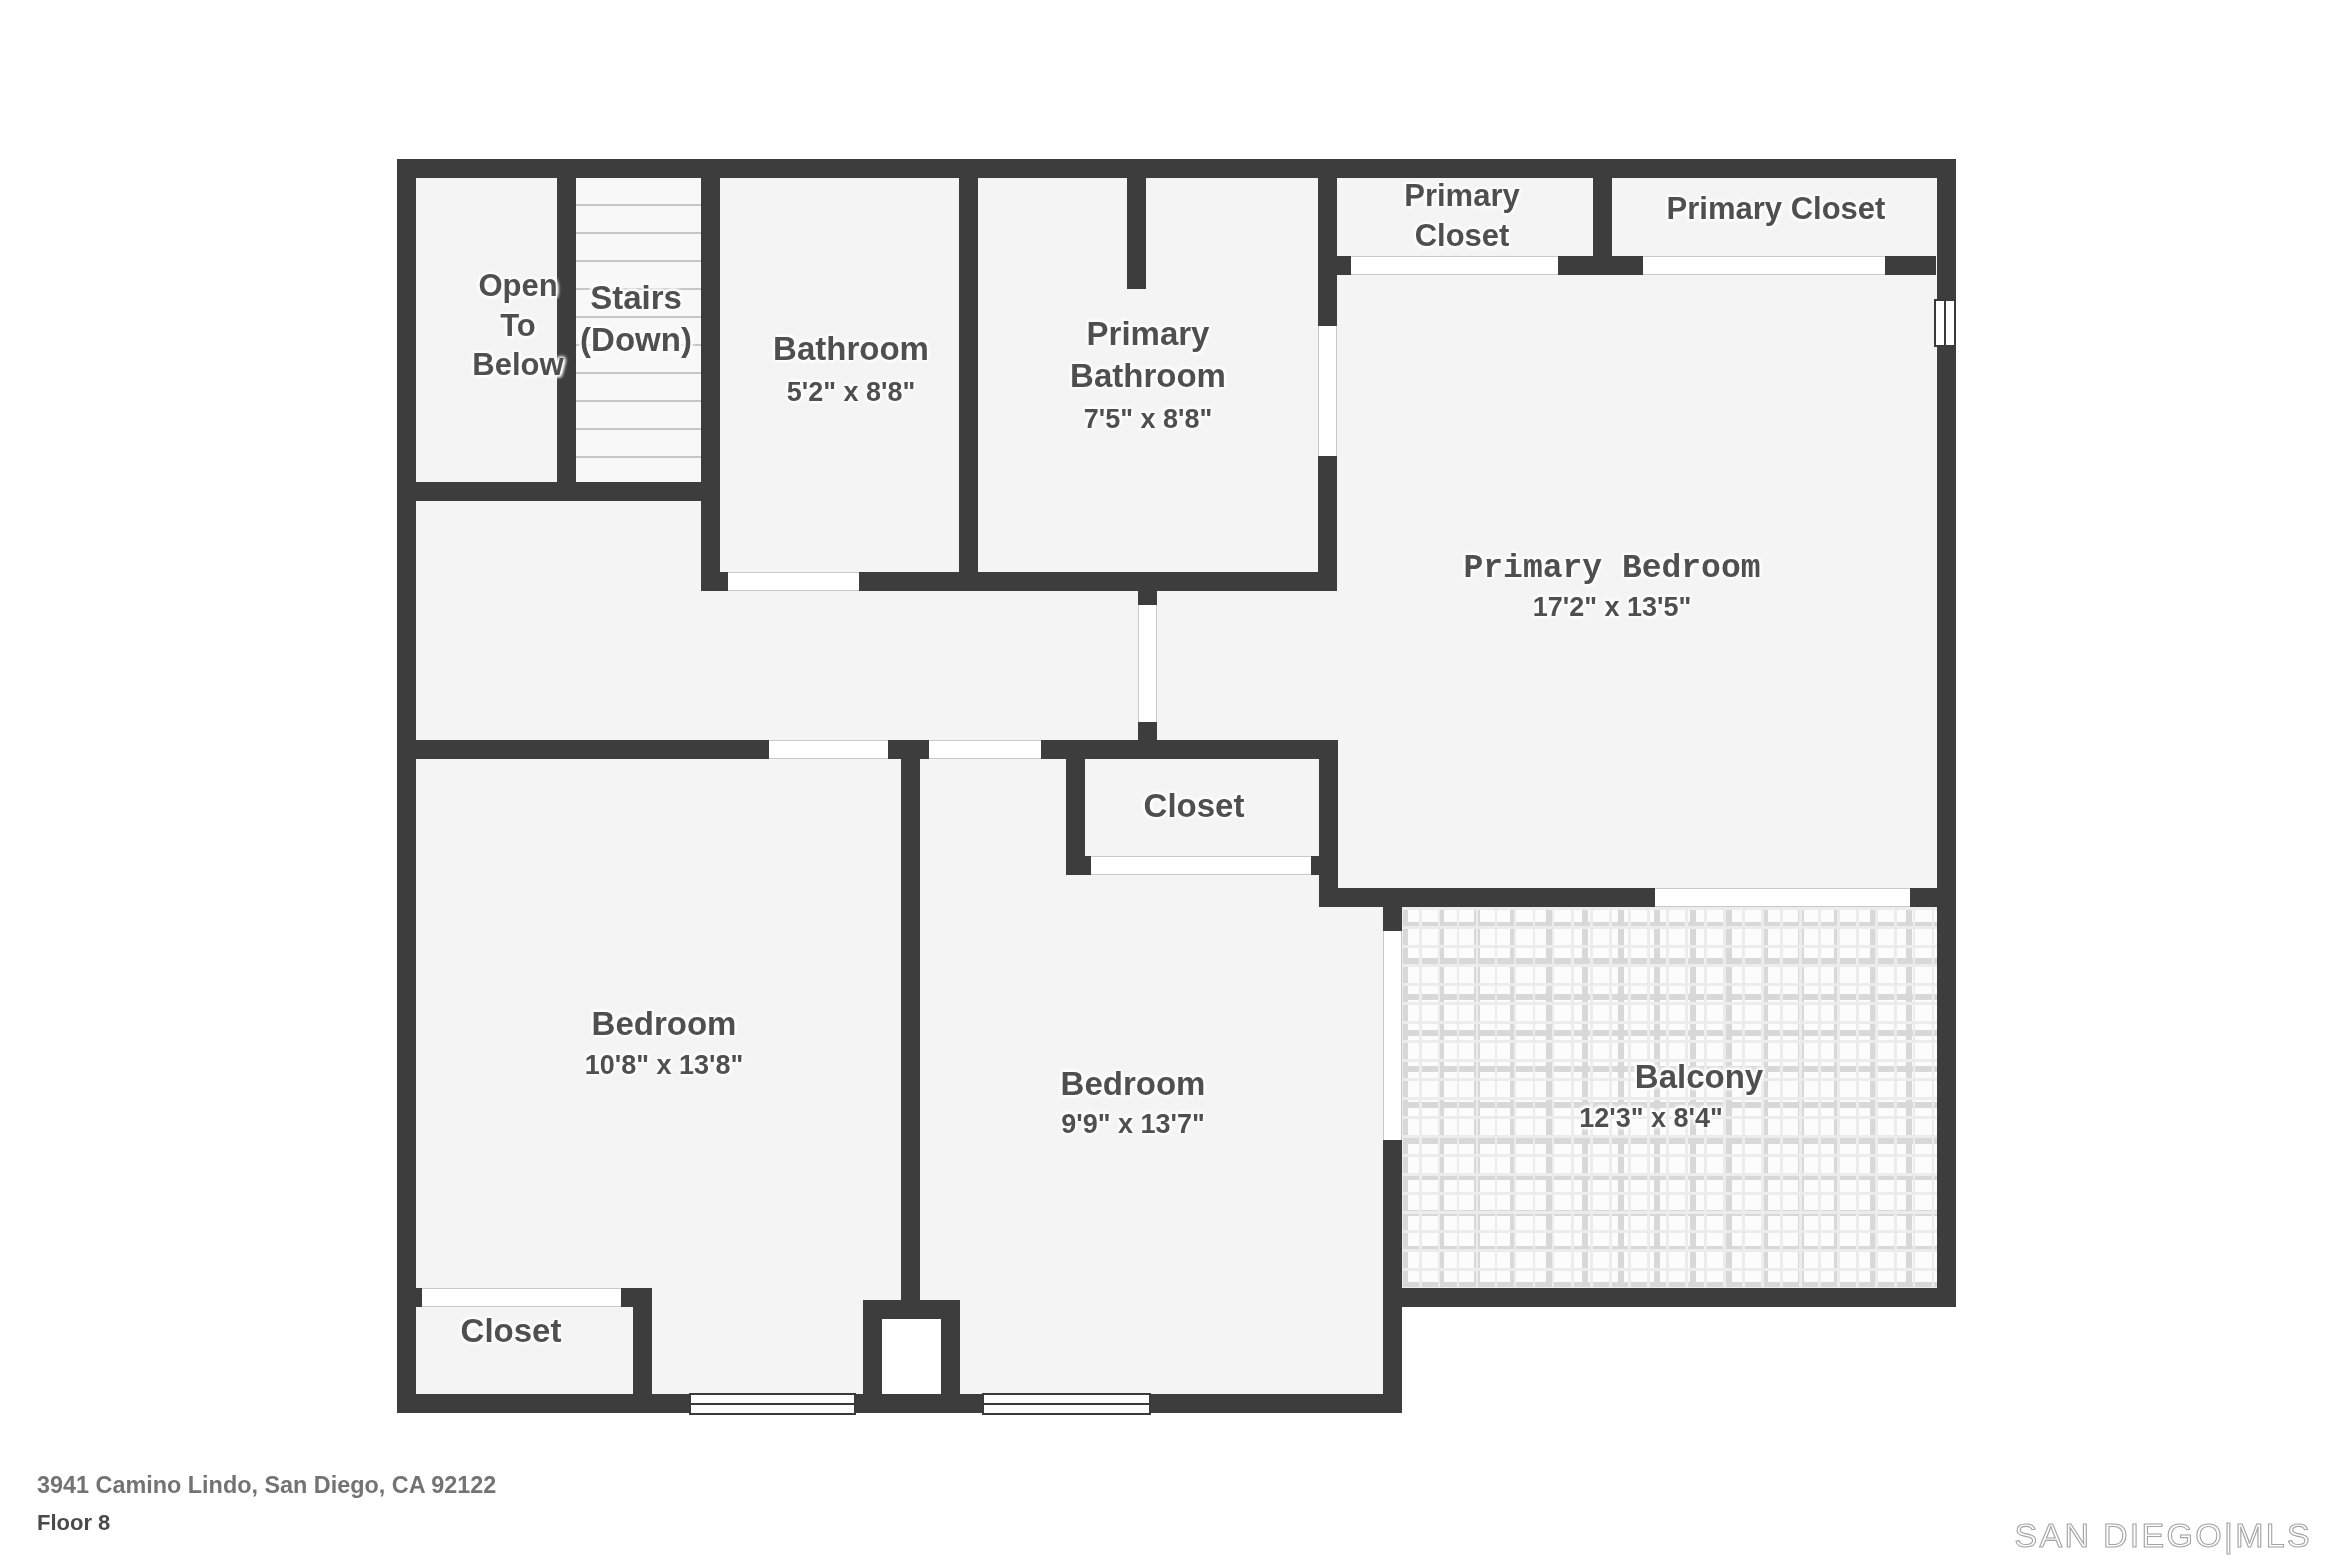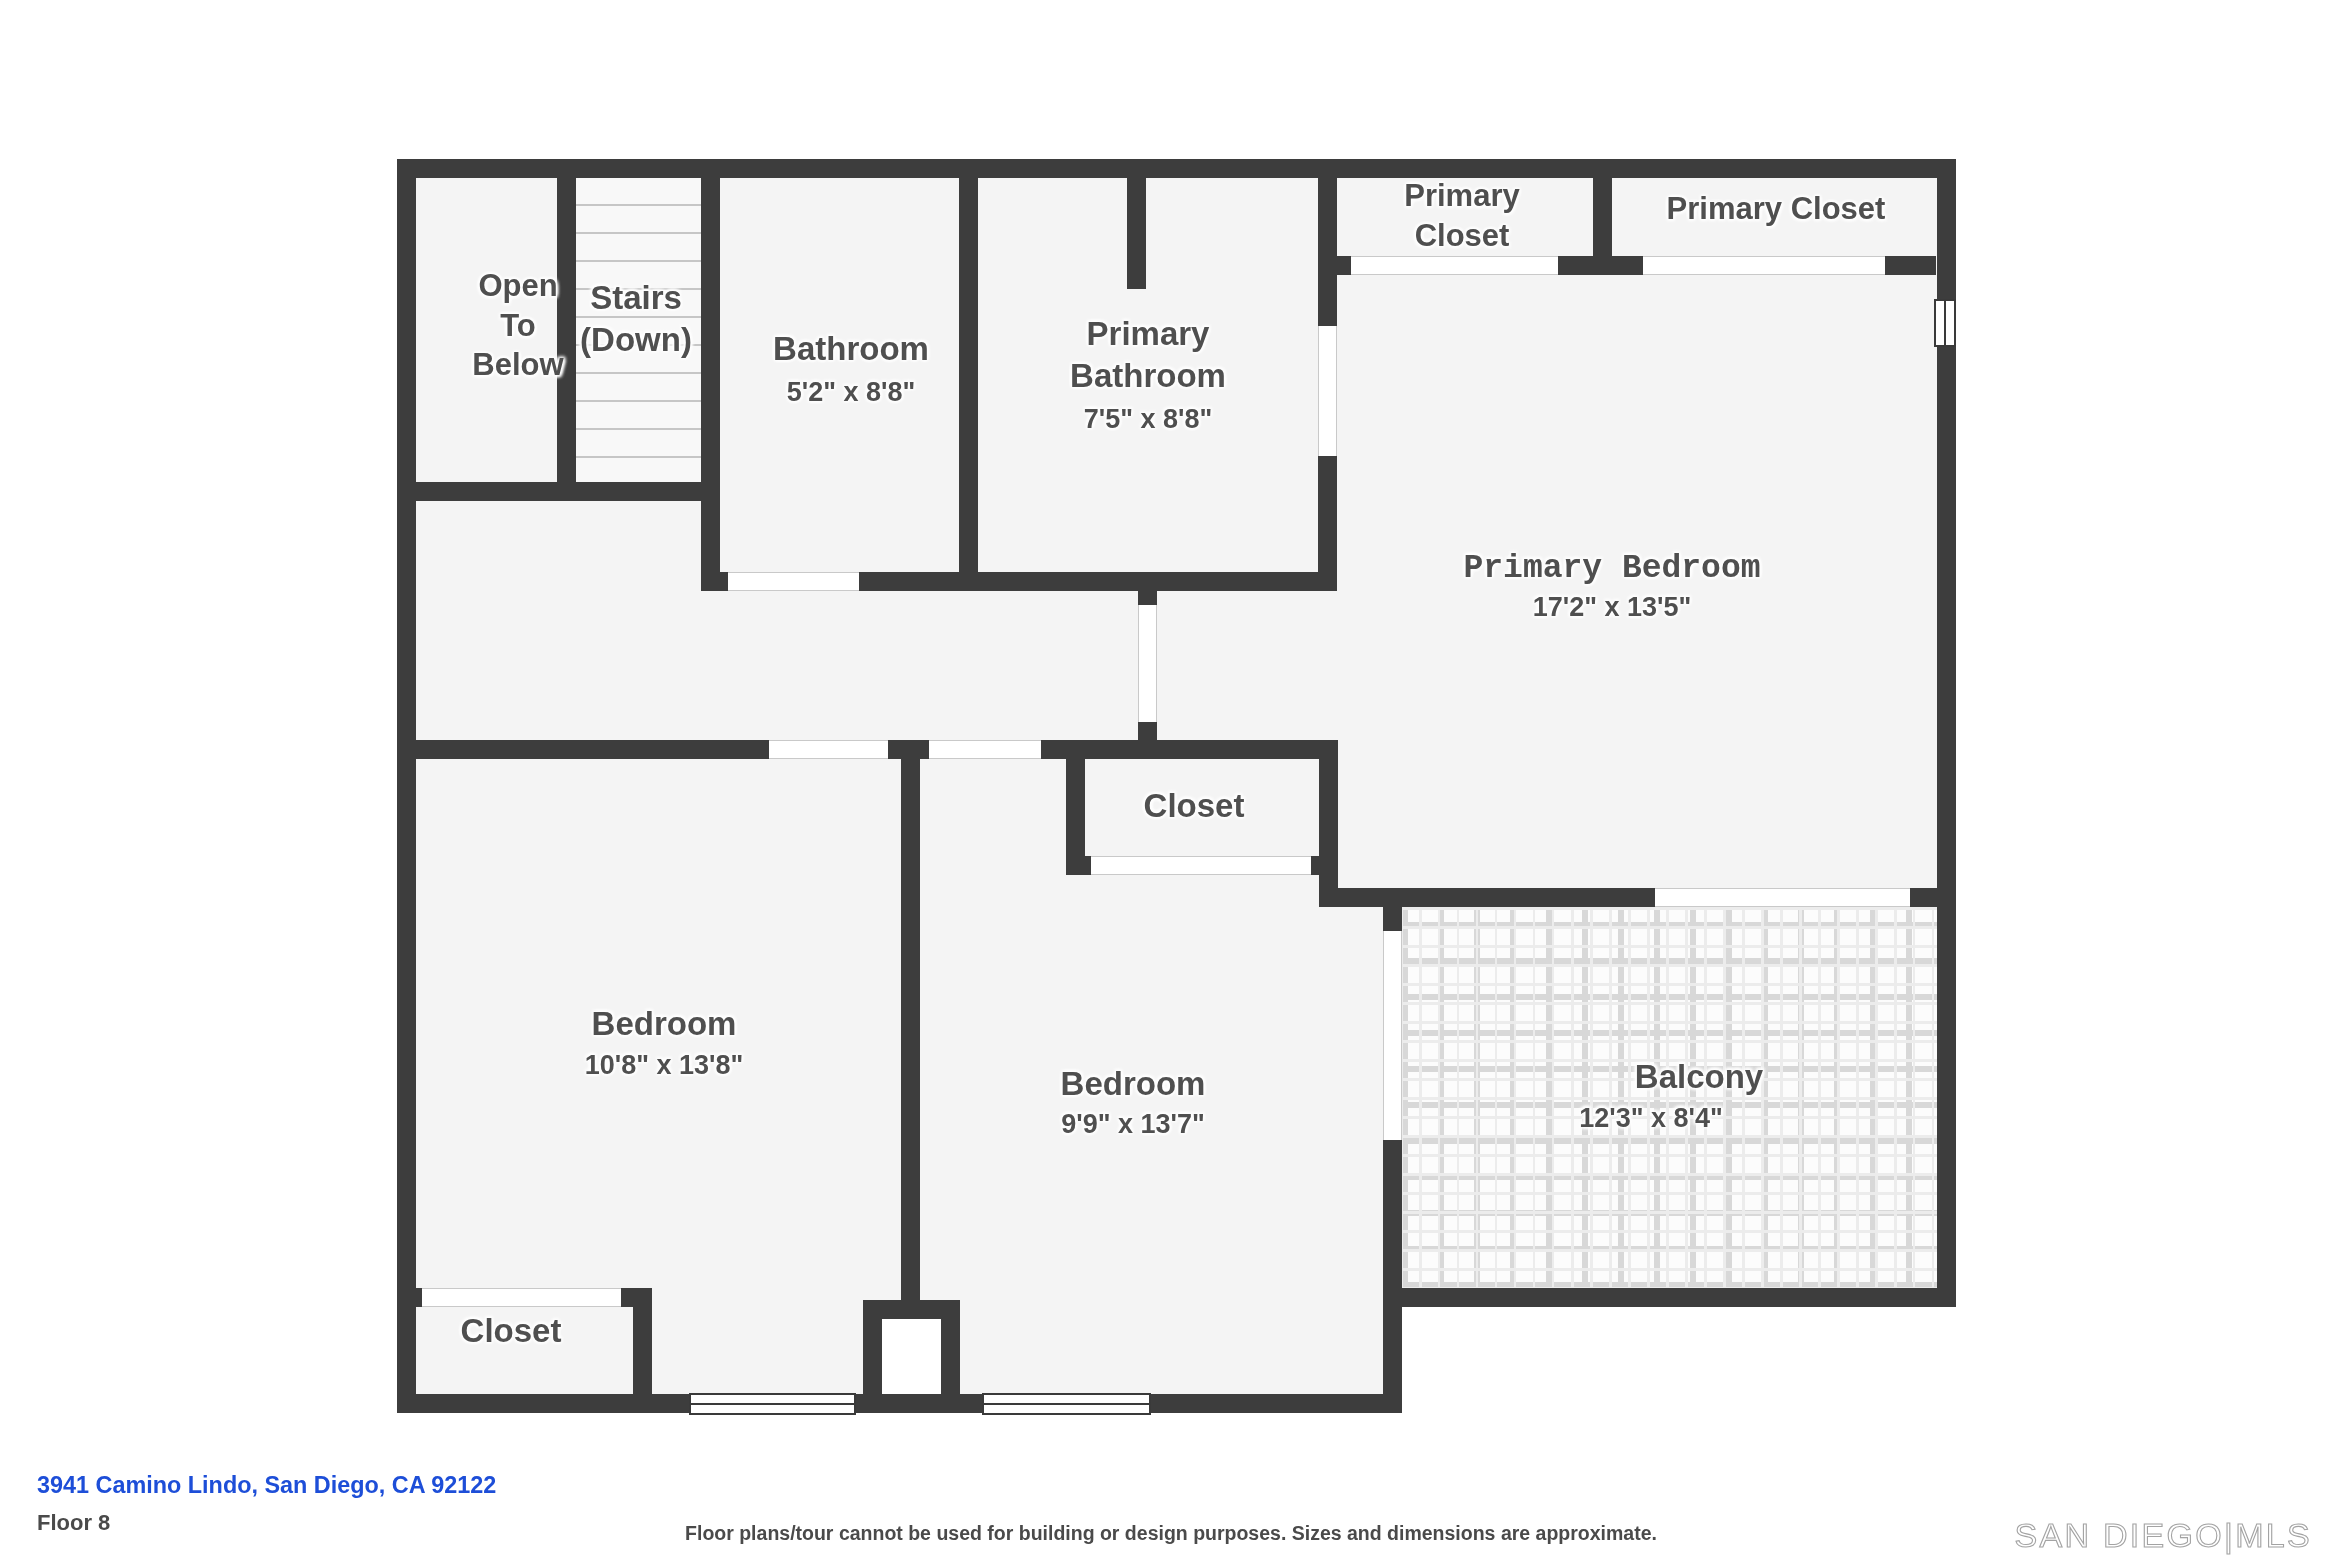--- a/index.html
+++ b/index.html
@@ -40,21 +40,21 @@
       repeating-linear-gradient(0deg,var(--tile-line) 0 6.2px,transparent 6.2px 36px),
       repeating-linear-gradient(90deg,var(--tile-line) 0 6.2px,transparent 6.2px 36px);
     background-color:#fcfcfc;}
 
   .room-label,.room-dims{position:absolute;transform:translate(-50%,-50%);
     color:var(--label);font-weight:700;text-align:center;white-space:pre-line;
     text-shadow:0 0 5.5px #fff,0 0 5.5px #fff,1.6px 1.6px 3.1px #fff,-1.6px -1.6px 3.1px #fff,1.6px -1.6px 3.1px #fff,-1.6px 1.6px 3.1px #fff;}
   .room-label{font-size:33px;line-height:1.28;}
   .room-dims{font-size:27px;line-height:1.2;}
 
-  .footer-address{position:absolute;left:37px;top:1472px;font-size:23.4px;font-weight:700;color:#1d4ed8;}
+  .footer-address{position:absolute;left:37px;top:1472px;font-size:23.4px;font-weight:700;color:#737373;}
   .footer-floor{position:absolute;left:37px;top:1510px;font-size:22px;font-weight:700;color:#4a4a4a;}
   .footer-disclaimer{position:absolute;left:0;top:1522px;width:2342px;text-align:center;
     font-size:19.5px;font-weight:700;color:#4a4a4a;}
   .footer-logo{position:absolute;right:30px;top:1516px;font-size:34px;font-weight:400;
     letter-spacing:2.3px;color:#cfcfcf;}
   @supports (-webkit-text-stroke:1px #000){
     .footer-logo{color:transparent;-webkit-text-stroke:1.1px #a3a3a3;}
   }
 </style>
 </head>
@@ -150,17 +150,16 @@
   <div class="room-label" style="left:1133px;top:1084px;">Bedroom</div>
   <div class="room-dims" style="left:1133px;top:1124px;">9'9" x 13'7"</div>
 
   <div class="room-label" style="left:1651px;top:1077px;margin-left:48px;">Balcony</div>
   <div class="room-dims" style="left:1651px;top:1118px;">12'3" x 8'4"</div>
 
   <div class="room-label" style="left:511px;top:1331px;">Closet</div>
 
   <div class="footer-address">3941 Camino Lindo, San Diego, CA 92122</div>
   <div class="footer-floor">Floor 8</div>
-  <div class="footer-disclaimer">Floor plans/tour cannot be used for building or design purposes. Sizes and dimensions are approximate.</div>
   <div class="footer-logo">SAN DIEGO|MLS</div>
 
 </div>
 
 
 </body></html>

